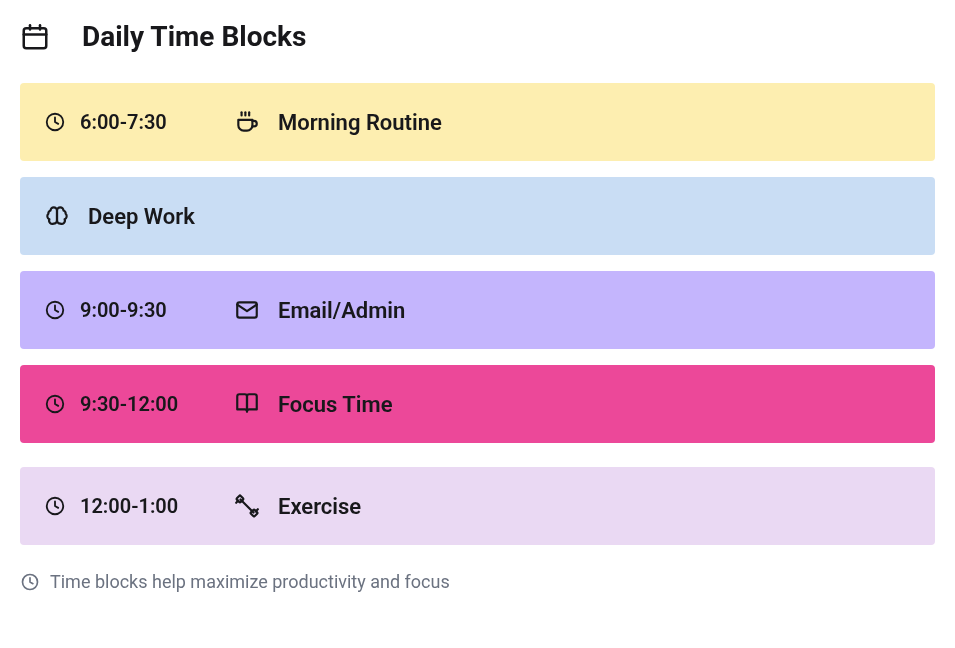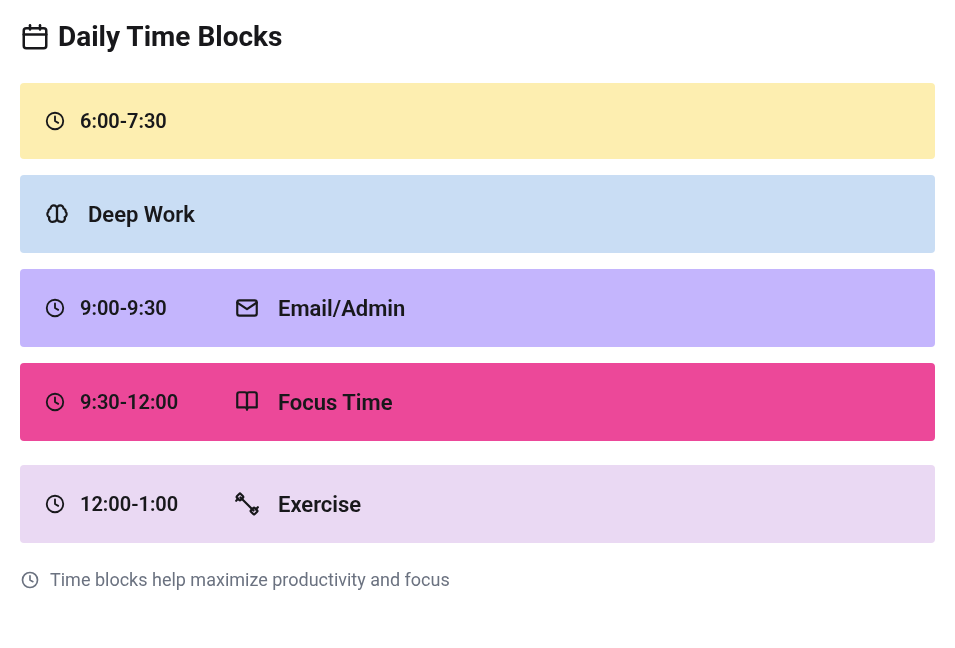--- a/index.html
+++ b/index.html
@@ -10,21 +10,21 @@
     body {
       font-family: -apple-system, BlinkMacSystemFont, "Segoe UI", Roboto, Helvetica, Arial, sans-serif;
       background: #ffffff;
       width: 955px;
       padding: 20px;
       color: #18181b;
     }
     .header {
       display: flex;
       align-items: center;
-      gap: 8px;
+      gap: 32px;
       margin-bottom: 30px;
     }
     .header-title {
       font-size: 28px;
       font-weight: 700;
       color: #18181b;
     }
     .blocks {
       display: flex;
       flex-direction: column;
@@ -108,20 +108,32 @@
   <div class="block bg-yellow">
     <div class="time-col">
       <span class="icon">
         <svg width="22" height="22" viewBox="0 0 24 24">
             <circle cx="12" cy="12" r="9"></circle>
             <polyline points="12 7 12 12 15.5 14"></polyline>
           </svg>
       </span>
       <span class="time-text">6:00-7:30</span>
     </div>
+    <div class="activity-col">
+      <span class="icon">
+        <svg width="26" height="26" viewBox="0 0 24 24">
+          <path d="M4 10 h13 v5 a5 5 0 0 1 -5 5 h-3 a5 5 0 0 1 -5 -5 z"></path>
+          <path d="M17 11 h1.5 a2.5 2.5 0 0 1 0 5 H17"></path>
+          <line x1="7" y1="3" x2="7" y2="6"></line>
+          <line x1="10.5" y1="3" x2="10.5" y2="6"></line>
+          <line x1="14" y1="3" x2="14" y2="6"></line>
+        </svg>
+      </span>
+      <span class="activity-text">Morning Routine</span>
+    </div>
   </div>
 
   <div class="block bg-blue">
     <div class="activity-col">
       <span class="icon">
         <svg width="26" height="26" viewBox="0 0 24 24">
           <path d="M9 4 a3 3 0 0 0 -3 3 a3 3 0 0 0 -2 3 a3 3 0 0 0 1 5 a3 3 0 0 0 4 4 a3 3 0 0 0 3 -3 V7 a3 3 0 0 0 -3 -3 z"></path>
           <path d="M15 4 a3 3 0 0 1 3 3 a3 3 0 0 1 2 3 a3 3 0 0 1 -1 5 a3 3 0 0 1 -4 4 a3 3 0 0 1 -3 -3 V7 a3 3 0 0 1 3 -3 z"></path>
         </svg>
       </span>

